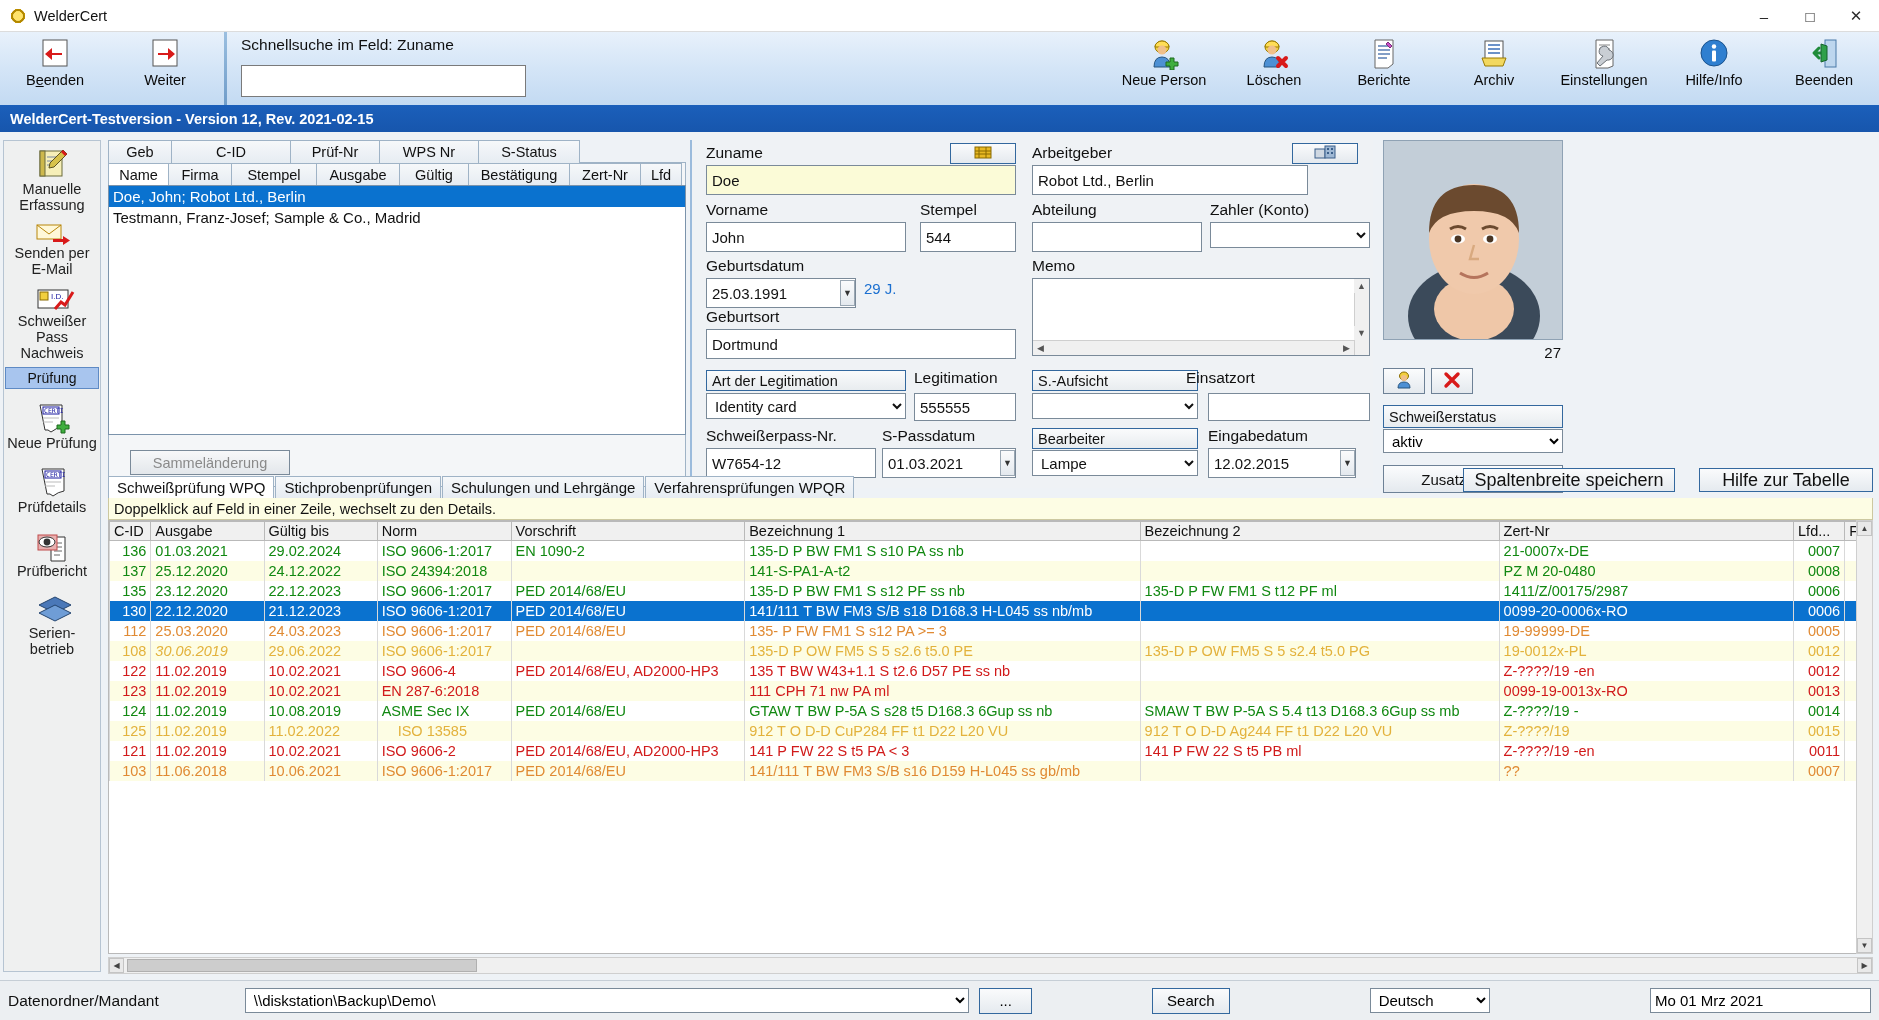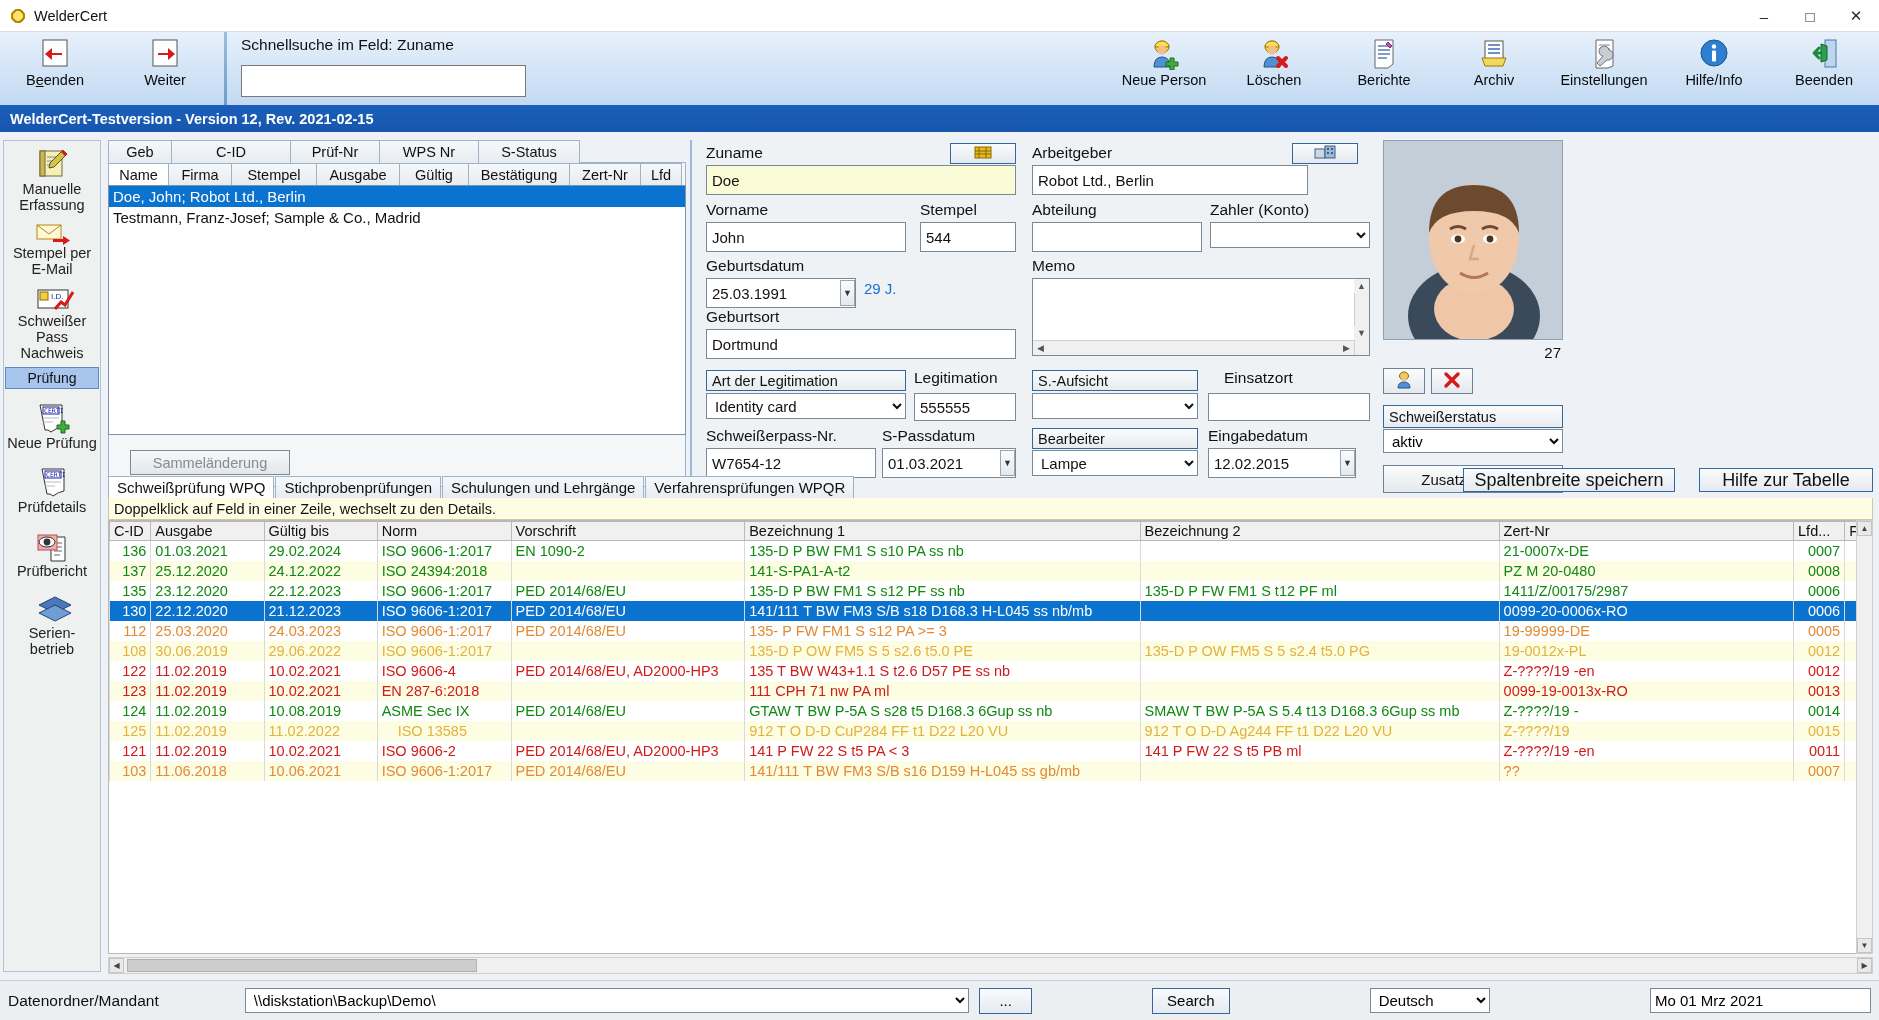--- a/index.html
+++ b/index.html
@@ -385,21 +385,21 @@
 
     <div class="rail-item">
       <div class="icn" style="height:22px">
         <svg width="40" height="24" viewBox="0 0 40 24">
           <rect x="2" y="2" width="24" height="14" fill="#fff8d8" stroke="#b8860b"></rect>
           <path d="M2 2 L14 11 L26 2" fill="none" stroke="#b8860b"></path>
           <path d="M28 16 h-10 v3 h10 v3 l7-4.5 -7-4.5 z" fill="#d81a1a"></path>
         </svg>
       </div>
       <div class="rl">
-        <span>Stempel per</span><br><span>E-Mail</span>
+        <span>Senden per</span><br><span>E-Mail</span>
       </div>
     </div>
 
     <div class="rail-item">
       <div class="icn" style="height:26px">
         <svg width="42" height="26" viewBox="0 0 42 26">
           <rect x="3" y="3" width="30" height="18" fill="#fff" stroke="#333"></rect>
           <rect x="5" y="5" width="8" height="8" fill="#f2cf3e" stroke="#8a6b00"></rect>
           <text x="16" y="12" font-size="8" fill="#1a1aa0" font-family="sans-serif">I.D.</text>
           <path d="M20 22 l6 -7 4 3 8 -13" fill="none" stroke="#d81a1a" stroke-width="3"></path>
@@ -572,21 +572,21 @@
     </select>
 
     <div class="fl" style="left:222px; top:229px;">Legitimation</div>
     <input class="fi" style="left: 222px; top: 253px; width: 102px; height: 28px;" value="555555">
 
     <div class="fbtnlbl" style="left:340px; top:230px; width:166px; height:21px;">S.-Aufsicht</div>
     <select class="sel2" style="left:340px; top:253px; width:166px; height:26px;">
       <option></option>
     </select>
 
-    <div class="fl" style="left:532px; top:229px;">Einsatzort</div>
+    <div class="fl" style="left:494px; top:229px;">Einsatzort</div>
     <input class="fi" style="left: 516px; top: 253px; width: 162px; height: 28px;" value="">
 
     <div class="fl" style="left:14px; top:287px;">Schweißerpass-Nr.</div>
     <input class="fi" style="left: 14px; top: 308px; width: 170px; height: 30px;" value="W7654-12">
 
     <div class="fl" style="left:190px; top:287px;">S-Passdatum</div>
     <input class="fi" style="left: 190px; top: 308px; width: 134px; height: 30px;" value="01.03.2021">
     <div class="smallbtn" style="left:308px; top:310px; width:15px; height:26px; border:1px solid #9aa7b3;">
       <span style="font-size:9px;color:#333;">▼</span>
     </div>
@@ -750,21 +750,21 @@
               <td style="color: rgb(224, 138, 51);">ISO 9606-1:2017</td>
               <td style="color: rgb(224, 138, 51);">PED 2014/68/EU</td>
               <td style="color: rgb(224, 138, 51);">135- P FW FM1 S s12 PA  &gt;= 3</td>
               <td style="color: rgb(224, 138, 51);"></td>
               <td style="color: rgb(224, 138, 51);">19-99999-DE</td>
               <td class="num" style="color: rgb(224, 138, 51);">0005</td>
               <td style="color: rgb(224, 138, 51);"></td>
             </tr>
             <tr class="alt">
               <td class="num" style="color: rgb(227, 178, 60);">108</td>
-              <td style="color: rgb(227, 178, 60);">30.06.2019</td>
+              <td style="color: rgb(227, 178, 60); font-style: italic;">30.06.2019</td>
               <td style="color: rgb(227, 178, 60);">29.06.2022</td>
               <td style="color: rgb(227, 178, 60);">ISO 9606-1:2017</td>
               <td style="color: rgb(227, 178, 60);"></td>
               <td style="color: rgb(227, 178, 60);">135-D P OW FM5 S 5 s2.6 t5.0 PE</td>
               <td style="color: rgb(227, 178, 60);">135-D P OW FM5 S 5 s2.4 t5.0 PG</td>
               <td style="color: rgb(227, 178, 60);">19-0012x-PL</td>
               <td class="num" style="color: rgb(227, 178, 60);">0012</td>
               <td style="color: rgb(227, 178, 60);"></td>
             </tr>
             <tr>

